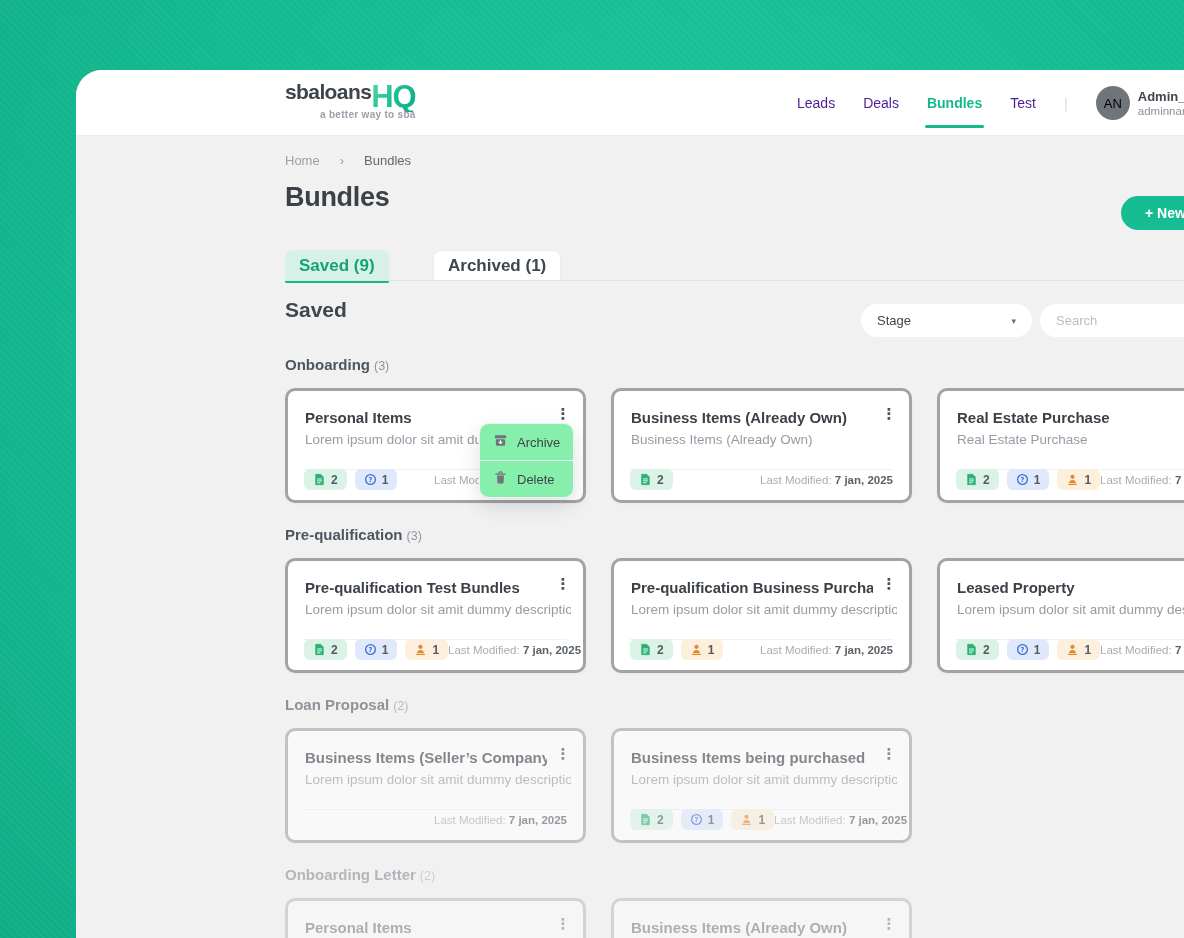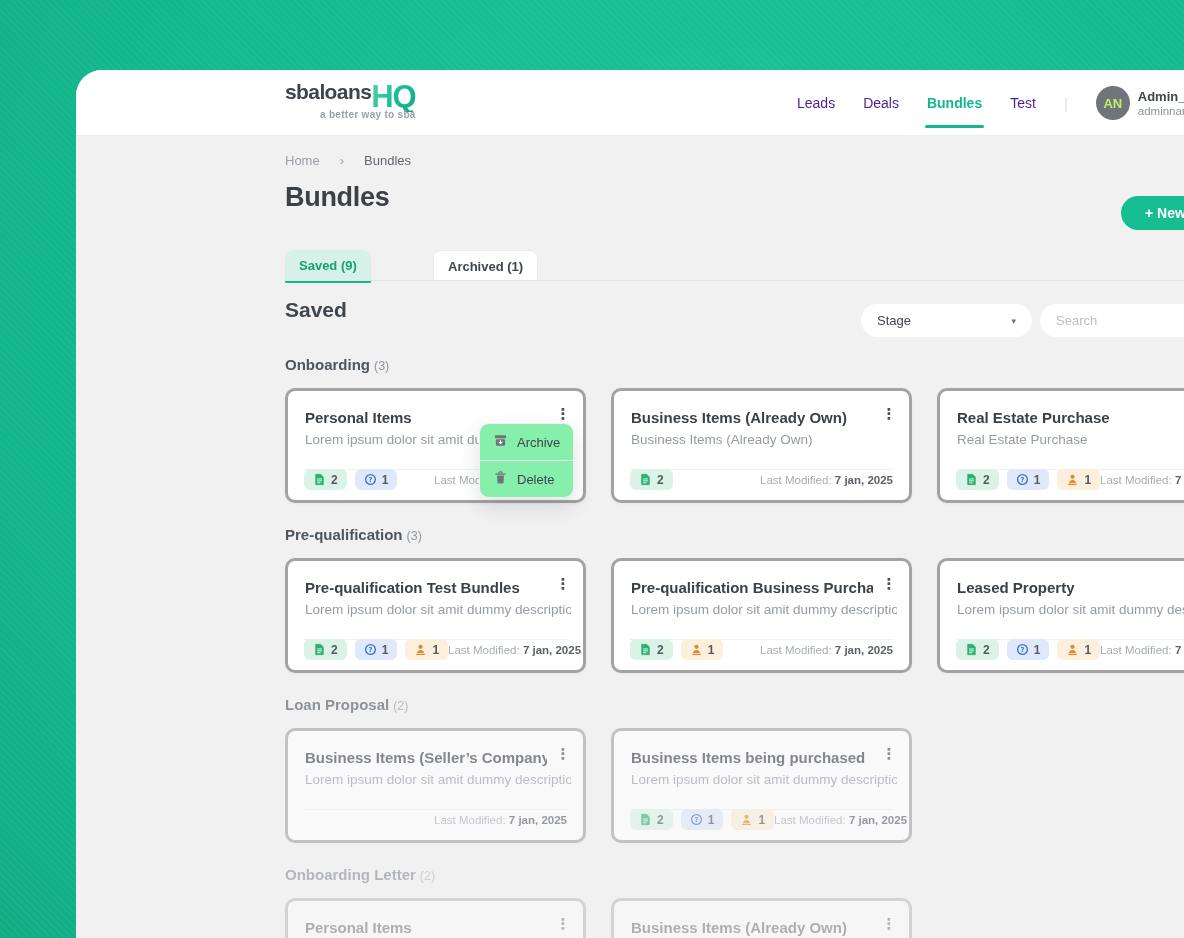--- a/index.html
+++ b/index.html
@@ -28,36 +28,36 @@
     background:linear-gradient(125deg,#55d7a7 0%, #17bd92 55%, #0fa985 100%);
     -webkit-background-clip:text; background-clip:text; color:transparent;
   }
   .logo-tagline { font-size:10px; font-weight:700; color:#9aa1a8; text-align:right; letter-spacing:.3px; margin-top:-2px; }
   .nav { position:absolute; left:721px; top:0; height:66px; display:flex; align-items:center; gap:28px; white-space:nowrap; }
   .nav-item { font-size:14px; font-weight:500; color:#4c1d95; position:relative; cursor:pointer; }
   .nav-item.active { color:#14b88d; font-weight:700; }
   .nav-item.active::after { content:""; position:absolute; left:-2px; right:-2px; bottom:-17px; height:3px; background:#14b88d; border-radius:2px; }
   .nav-sep { color:#dcdee0; font-size:15px; }
   .user-chip { display:flex; align-items:center; gap:8px; cursor:pointer; }
-  .avatar { width:34px; height:34px; border-radius:50%; background:#70757b; color:#bef264; font-size:13px; font-weight:700; display:flex; align-items:center; justify-content:center; }
+  .avatar { width:34px; height:34px; border-radius:50%; background:#70757b; color:#000000; font-size:13px; font-weight:400; display:flex; align-items:center; justify-content:center; }
   .user-name { font-size:13px; font-weight:700; color:#3f454c; line-height:15px; }
   .user-email { font-size:11.5px; color:#8c9299; line-height:14px; }
   
   .breadcrumb { position:absolute; left:209px; top:83px; font-size:13px; color:#99a0a7; display:flex; gap:20px; align-items:center; }
   .breadcrumb .current { color:#61686f; }
   .page-title { position:absolute; left:209px; top:112px; font-size:27px; font-weight:800; color:#3b4147; letter-spacing:-0.3px; }
   .new-button {
     position:absolute; left:1045px; top:126px; height:34px; width:150px;
     background:#17bd92; color:#fff; font-size:14px; font-weight:700;
     border:none; border-radius:17px; padding:0 24px; text-align:left; cursor:pointer;
     font-family:inherit;
   }
   
   .tabs-line { position:absolute; left:209px; top:210px; width:975px; height:1px; background:#e2e3e5; }
-  .tab { position:absolute; top:180px; height:31px; display:flex; align-items:center; padding:0 14px; font-size:13px; border-radius:8px 8px 0 0; cursor:pointer; }
+  .tab { position:absolute; top:180px; height:31px; display:flex; align-items:center; padding:0 14px; font-size:17px; border-radius:8px 8px 0 0; cursor:pointer; }
   .tab-saved { left:209px; background:#d8f1e8; color:#12a377; font-weight:700; }
   .tab-saved::after { content:""; position:absolute; left:0; right:0; bottom:-2px; height:3px; background:#14b88d; border-radius:2px; }
   .tab-archived { left:357px; margin-left:0; background:#ffffff; color:#40464d; font-weight:600; border:1px solid #ececee; border-bottom:none; }
   .tab-archived { left:357px; }
   
   .saved-heading { position:absolute; left:209px; top:228px; font-size:21px; font-weight:800; color:#3f454c; }
   .stage-select {
     position:absolute; left:785px; top:234px; width:171px; height:33px; background:#fff;
     border-radius:16.5px; display:flex; align-items:center; justify-content:space-between;
     padding:0 16px; font-size:13px; color:#3f454c; cursor:pointer;

